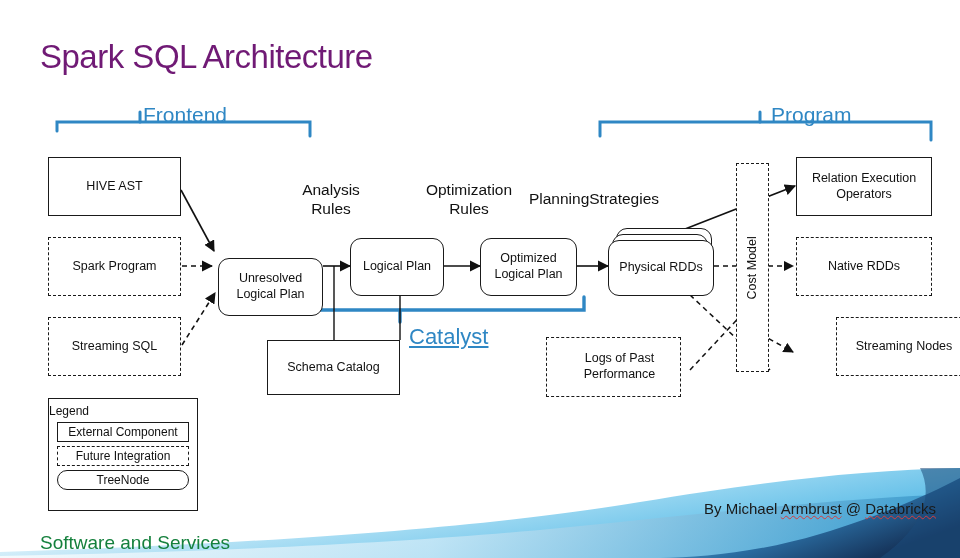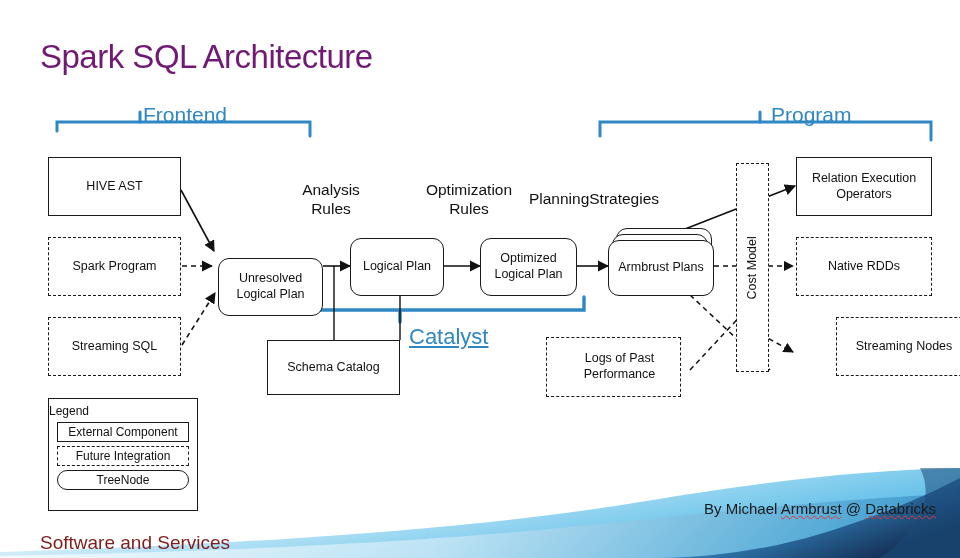--- a/index.html
+++ b/index.html
@@ -46,21 +46,21 @@
   .lg-solid{border:1.4px solid #1a1a1a;}
   .lg-dashed{border:1.6px dashed #1a1a1a;}
   .lg-tree{border:1.4px solid #1a1a1a;border-radius:10px;}
 
   
   #credit{position:absolute;right:24px;top:500px;font-size:15px;color:#1a1a1a;white-space:nowrap;}
   .sp{text-decoration:underline;text-decoration-color:#d83b3b;
       text-decoration-style:wavy;text-decoration-thickness:1px;}
 
   
-  #footer{position:absolute;left:40px;top:532px;font-size:19px;color:#7f1d1d;white-space:nowrap;}
+  #footer{position:absolute;left:40px;top:532px;font-size:19px;color:#15803d;white-space:nowrap;}
 </style>
 </head>
 <body>
 
 <div id="slide">
 
   <div id="swoosh">
     <svg width="960" height="90" viewBox="0 0 960 90">
       <defs>
         <linearGradient id="g1" x1="0" y1="0" x2="1" y2="0.55">
@@ -176,21 +176,21 @@
     <span>Logical Plan</span>
   </div>
   <div class="nodebox tree" style="left:480px;top:238px;width:97px;height:58px;white-space:pre-line;">
     <span>Optimized
 Logical Plan</span>
   </div>
 
   <div class="stack" style="left:616px;top:228px;width:96px;height:55px;"></div>
   <div class="stack" style="left:612px;top:234px;width:96px;height:55px;"></div>
   <div class="nodebox tree" style="left:608px;top:240px;width:106px;height:56px;">
-    <span>Armbrust Plans</span>
+    <span>Physical RDDs</span>
   </div>
 
   <div class="nodebox solid" style="left:267px;top:340px;width:133px;height:55px;">
     <span>Schema Catalog</span>
   </div>
 
   <div class="nodebox dashed" style="left:546px;top:337px;width:135px;height:60px;white-space:pre-line;padding-left:12px;">
     <span>Logs of Past
 Performance</span>
   </div>

